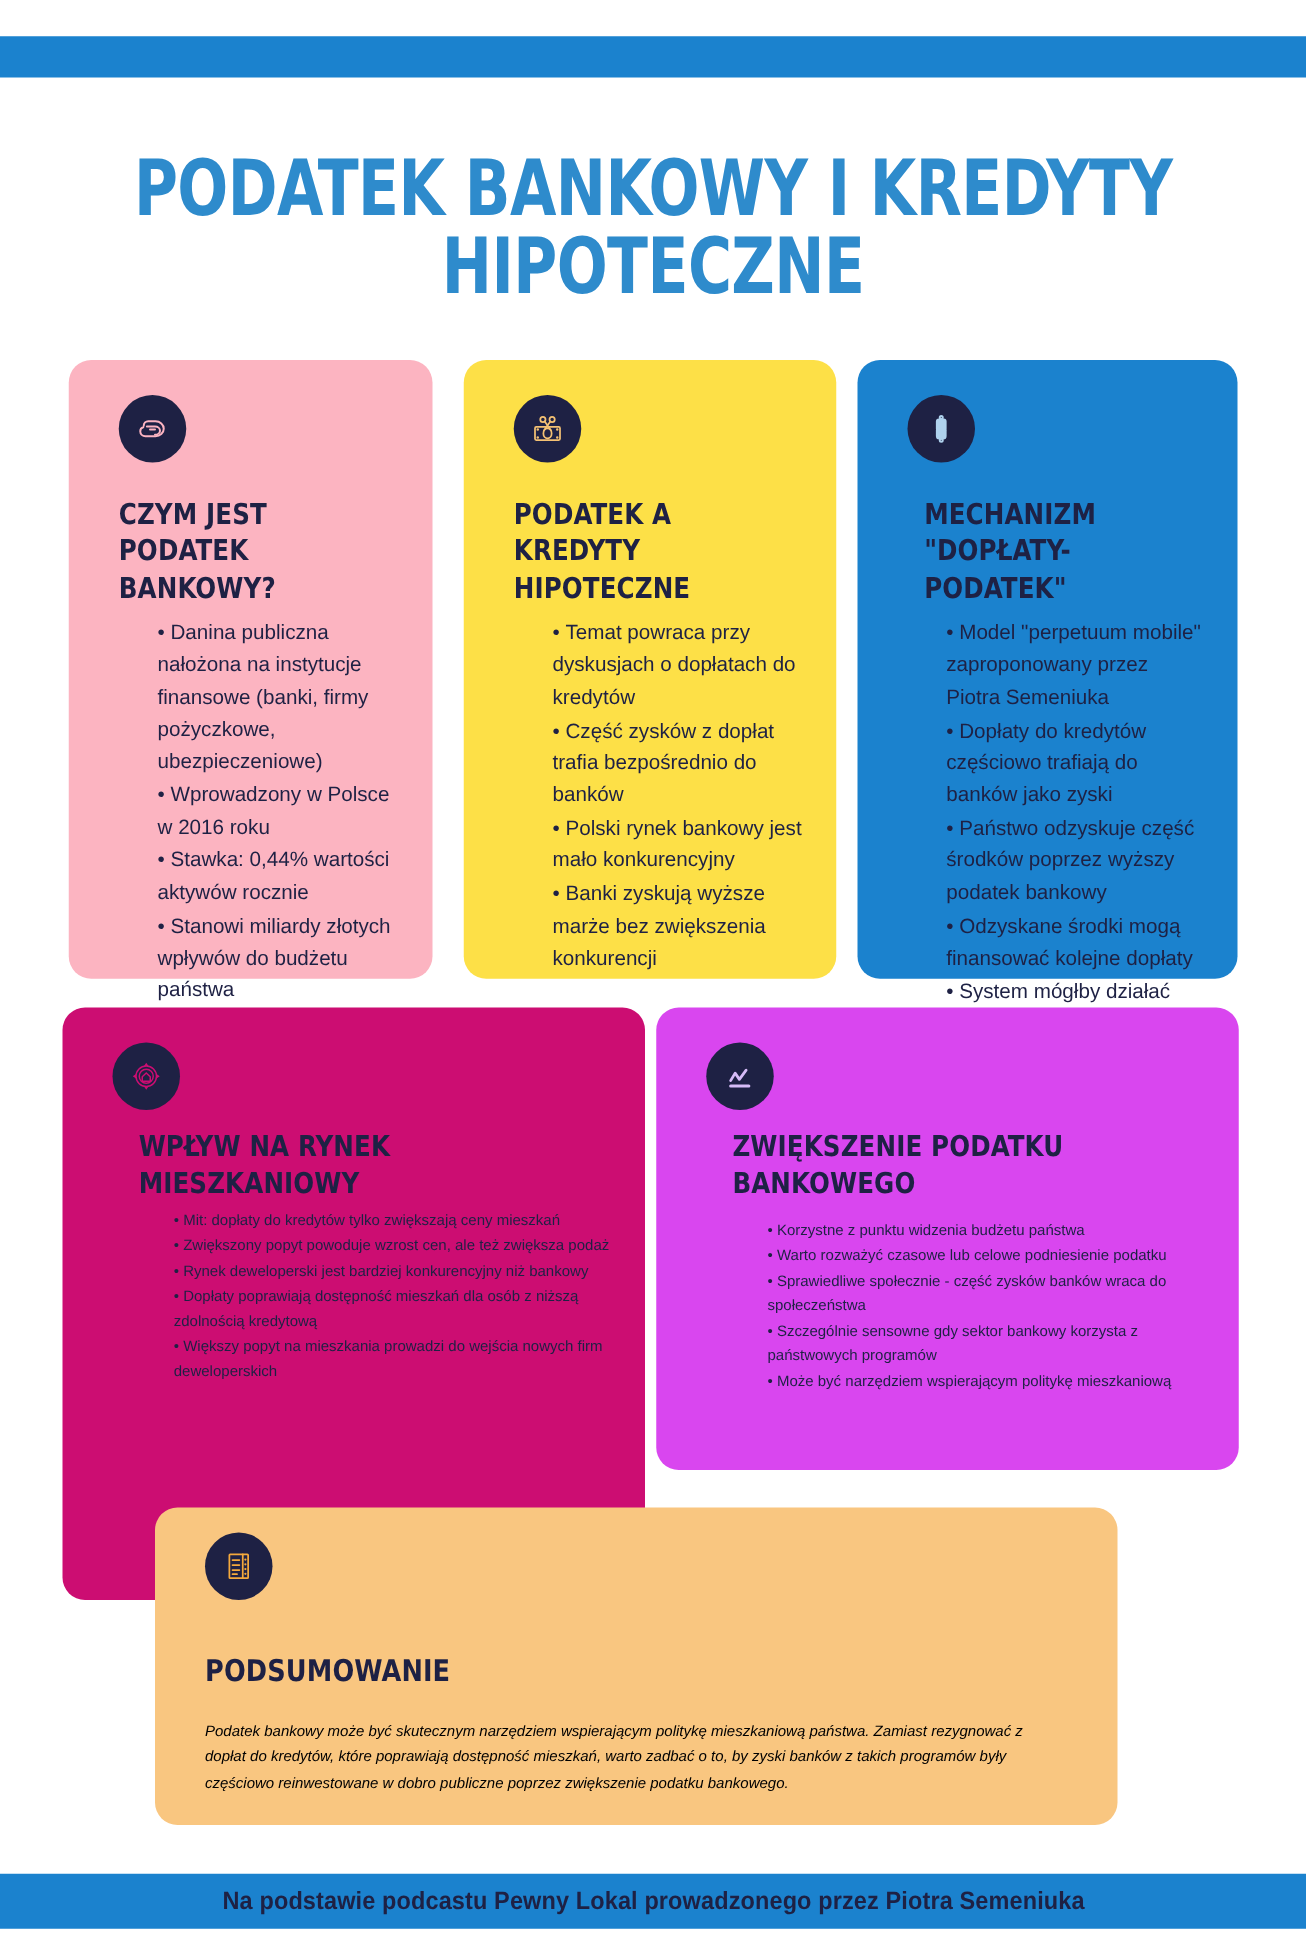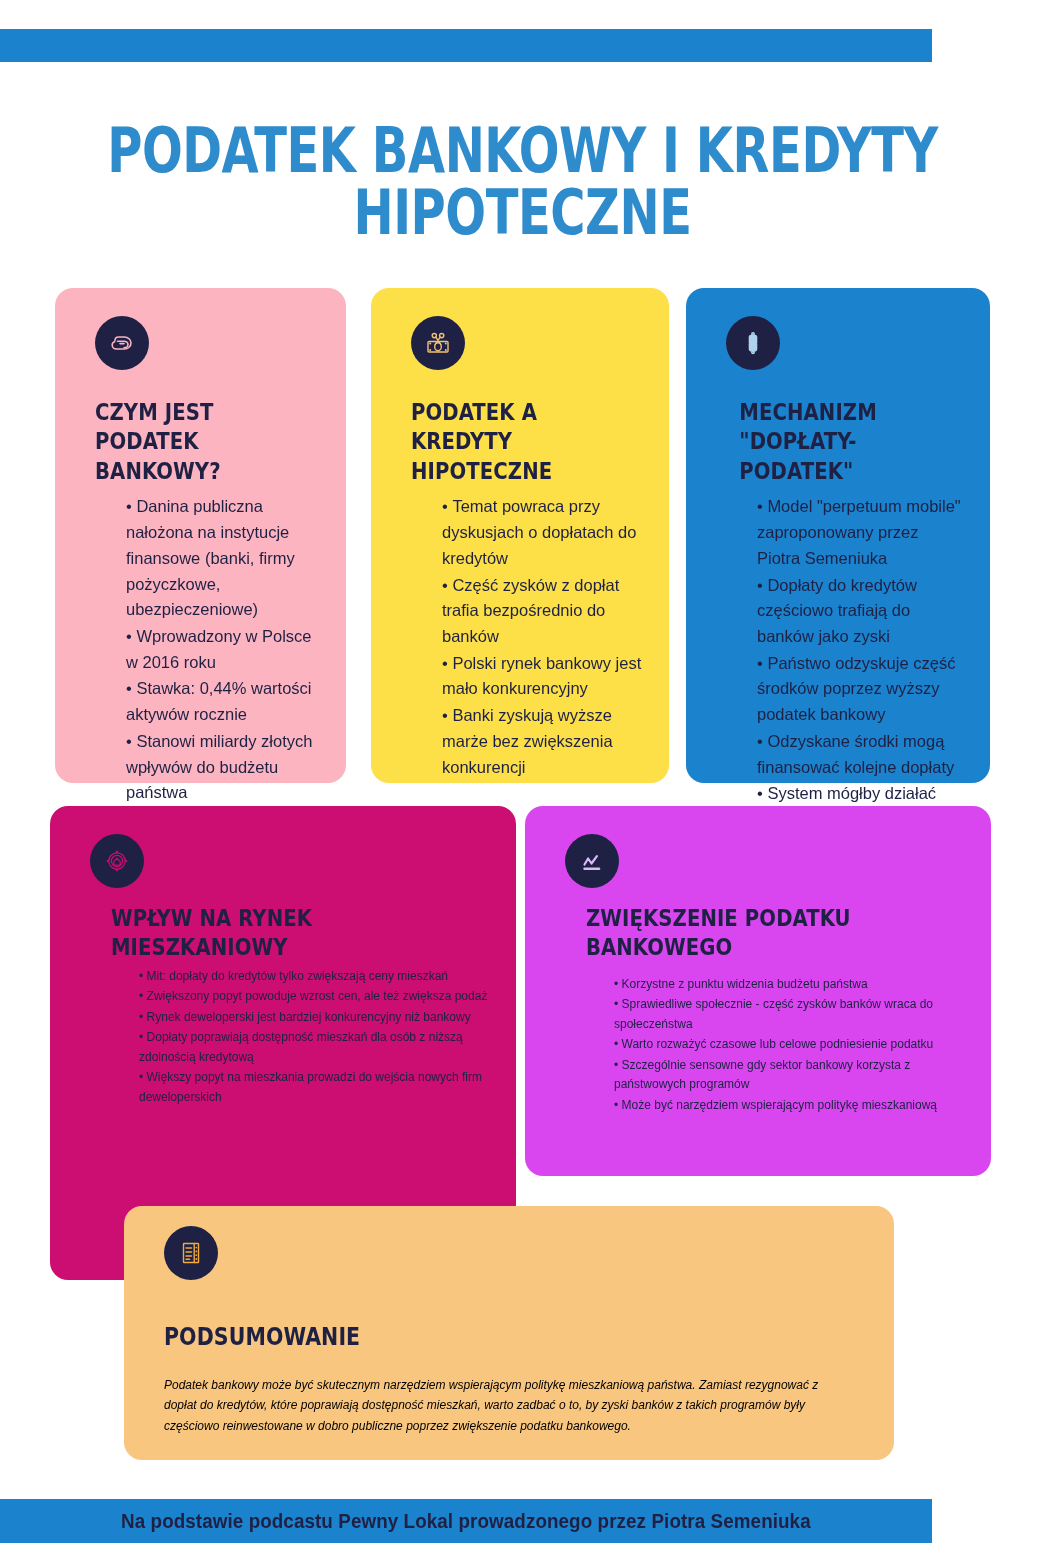--- a/index.html
+++ b/index.html
@@ -17,21 +17,21 @@
     width: 1045px;
     height: 1568px;
     background: #ffffff;
     overflow: hidden;
   }
 
   
   .bar {
     position: absolute;
     left: 0;
-    width: 932px;
+    width: 1045px;
     background: #1B82CE;
   }
   #top-bar    { top: 29px;   height: 33px; }
   #bottom-bar {
     top: 1499px; height: 44px;
     display: flex; align-items: center; justify-content: center;
   }
   #footer-text {
     font-size: 20px;
     font-weight: bold;
@@ -221,22 +221,22 @@
   <section class="card" id="card-5">
     <div class="icon-badge">
       <svg width="30" height="30" viewBox="0 0 30 30" fill="none" stroke="#D6BBF7" stroke-width="2.2" stroke-linecap="round" stroke-linejoin="round">
         <path d="M7.5 18.5l3.6-6 3.4 5 5.4-7.4"></path>
         <path d="M7.5 22.8h14.6" stroke-width="2.4"></path>
       </svg>
     </div>
     <h2>ZWIĘKSZENIE PODATKU BANKOWEGO</h2>
     <ul>
       <li>Korzystne z punktu widzenia budżetu państwa</li>
+      <li>Warto rozważyć czasowe lub celowe podniesienie podatku</li>
       <li>Sprawiedliwe społecznie - część zysków banków wraca do społeczeństwa</li>
-      <li>Warto rozważyć czasowe lub celowe podniesienie podatku</li>
       <li>Szczególnie sensowne gdy sektor bankowy korzysta z państwowych programów</li>
       <li>Może być narzędziem wspierającym politykę mieszkaniową</li>
     </ul>
   </section>
 
   <section class="card" id="card-summary">
     <div class="icon-badge">
       <svg width="30" height="30" viewBox="0 0 30 30" fill="none" stroke="#F4A93C" stroke-width="1.4" stroke-linecap="round">
         <rect x="7.5" y="5.5" width="15" height="19" rx="0.6"></rect>
         <path d="M18.2 5.5v19"></path>

